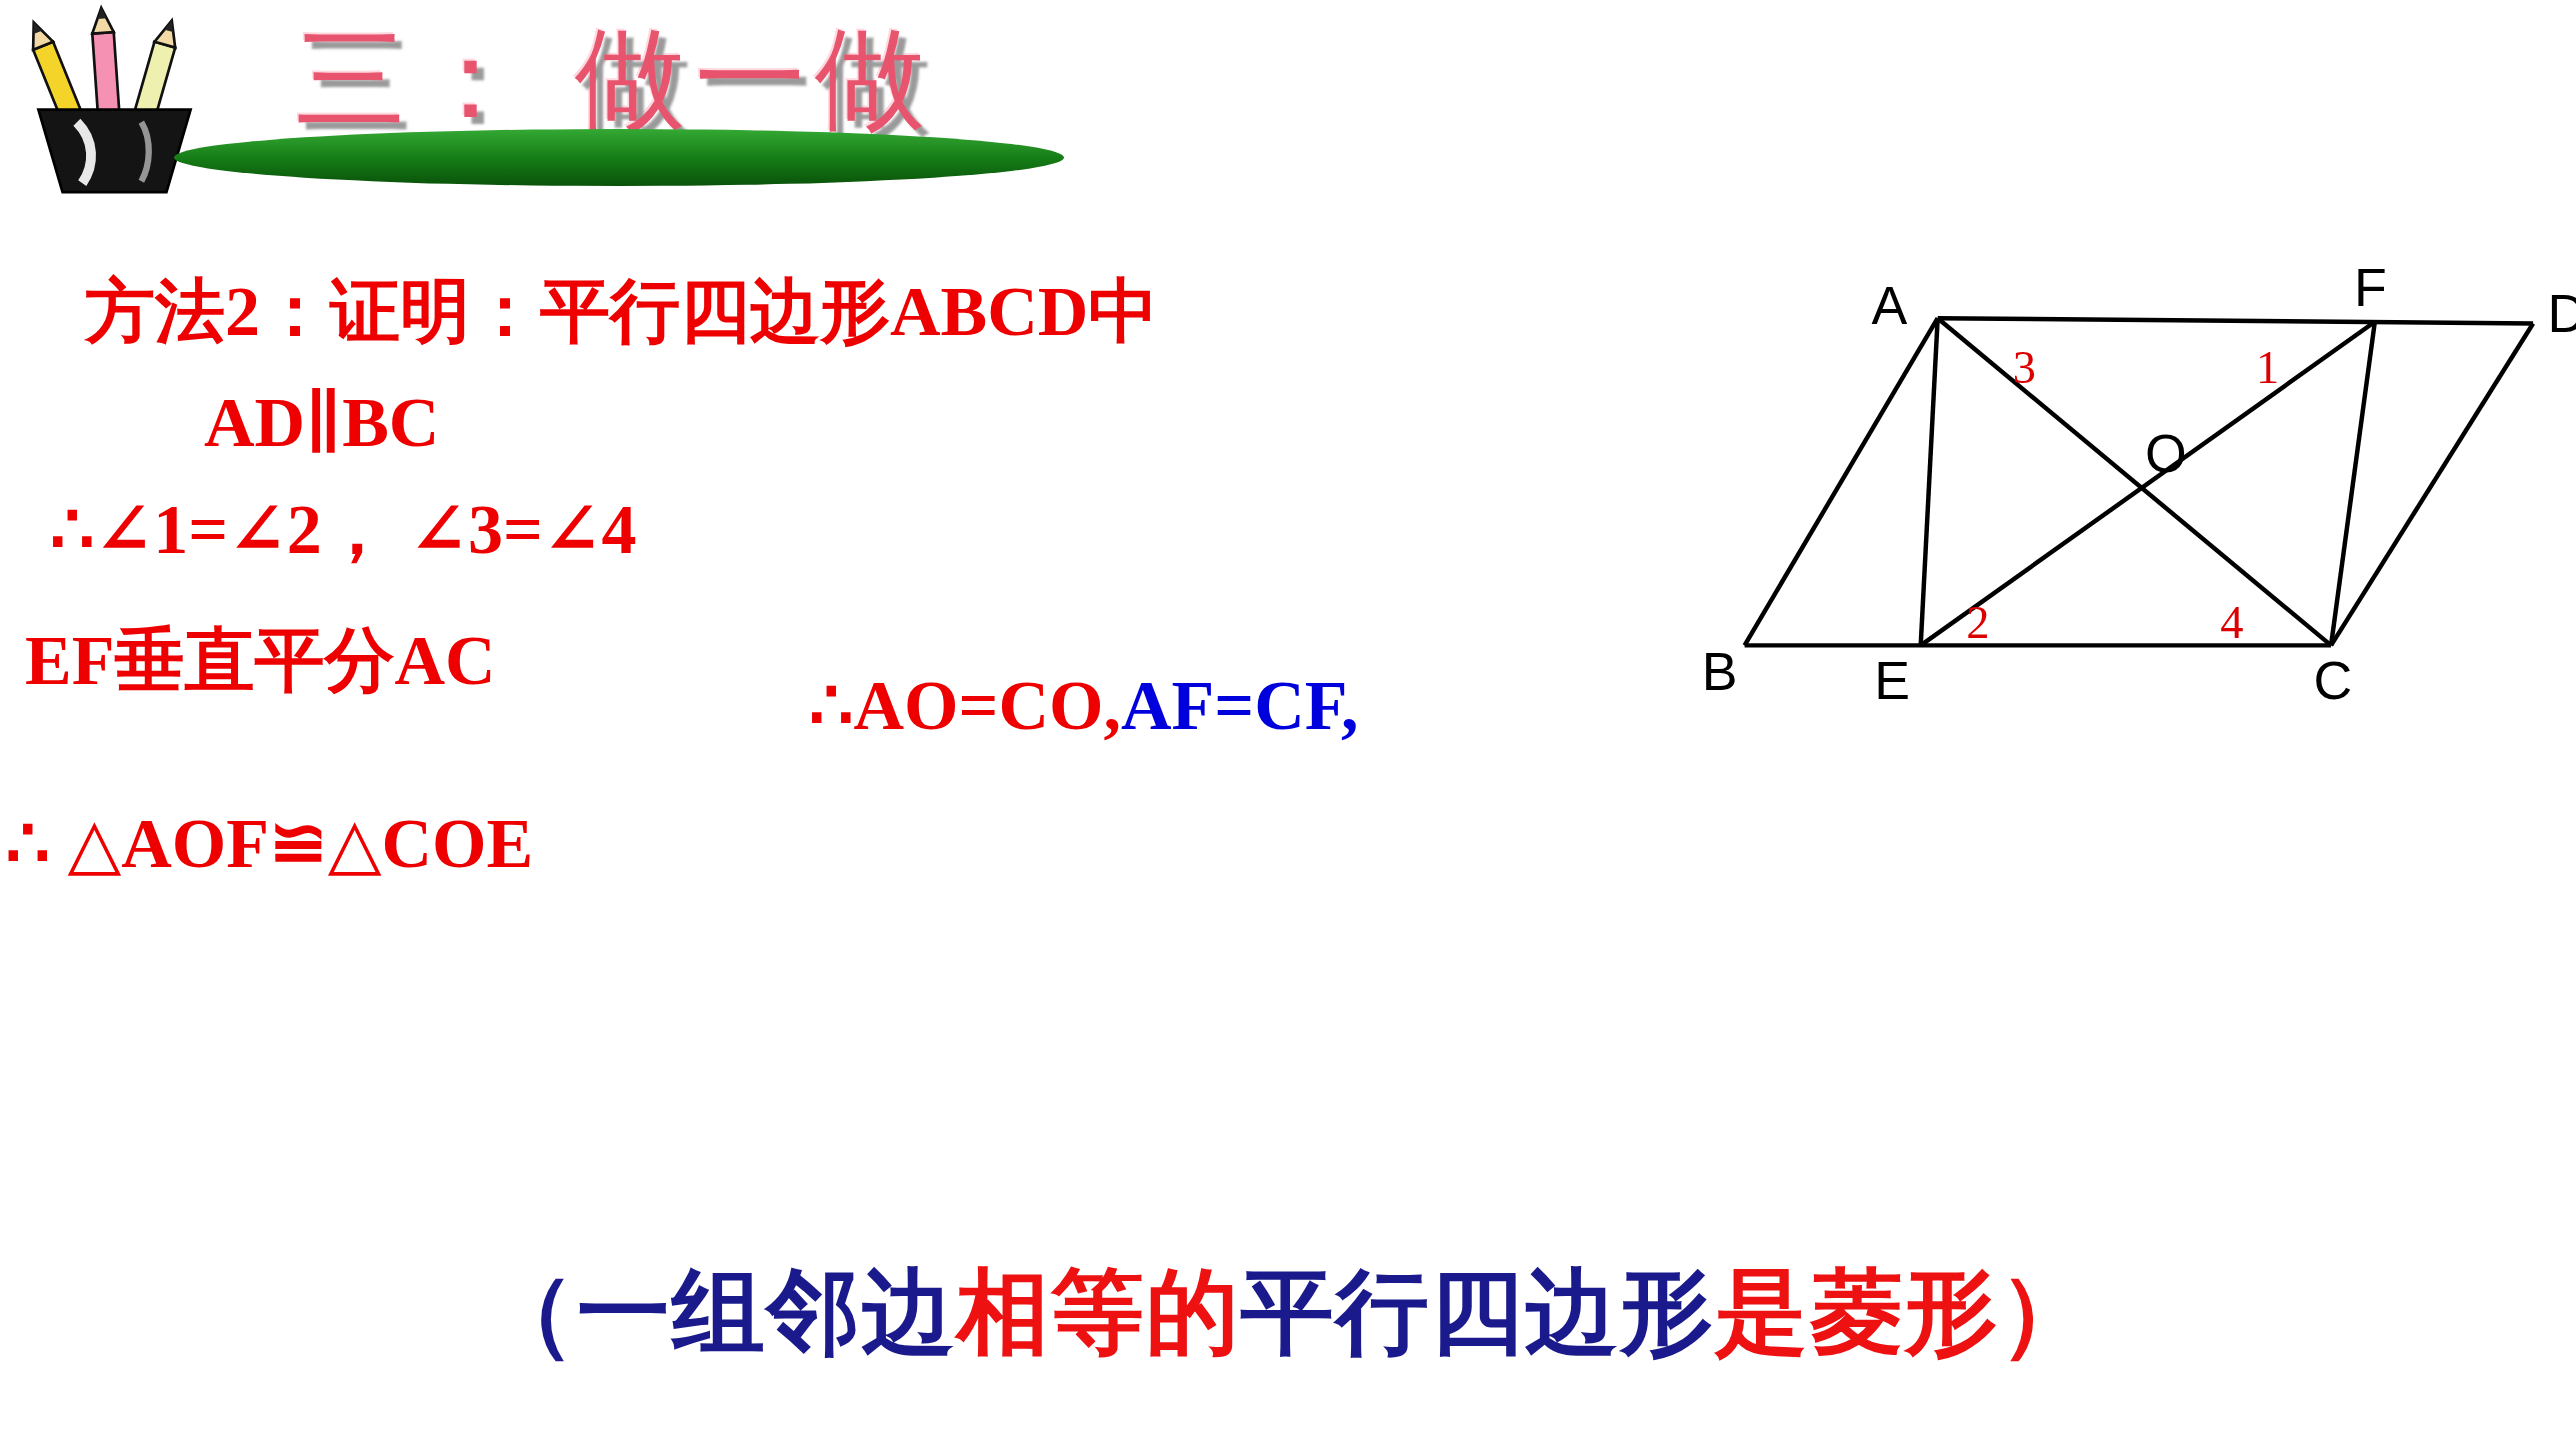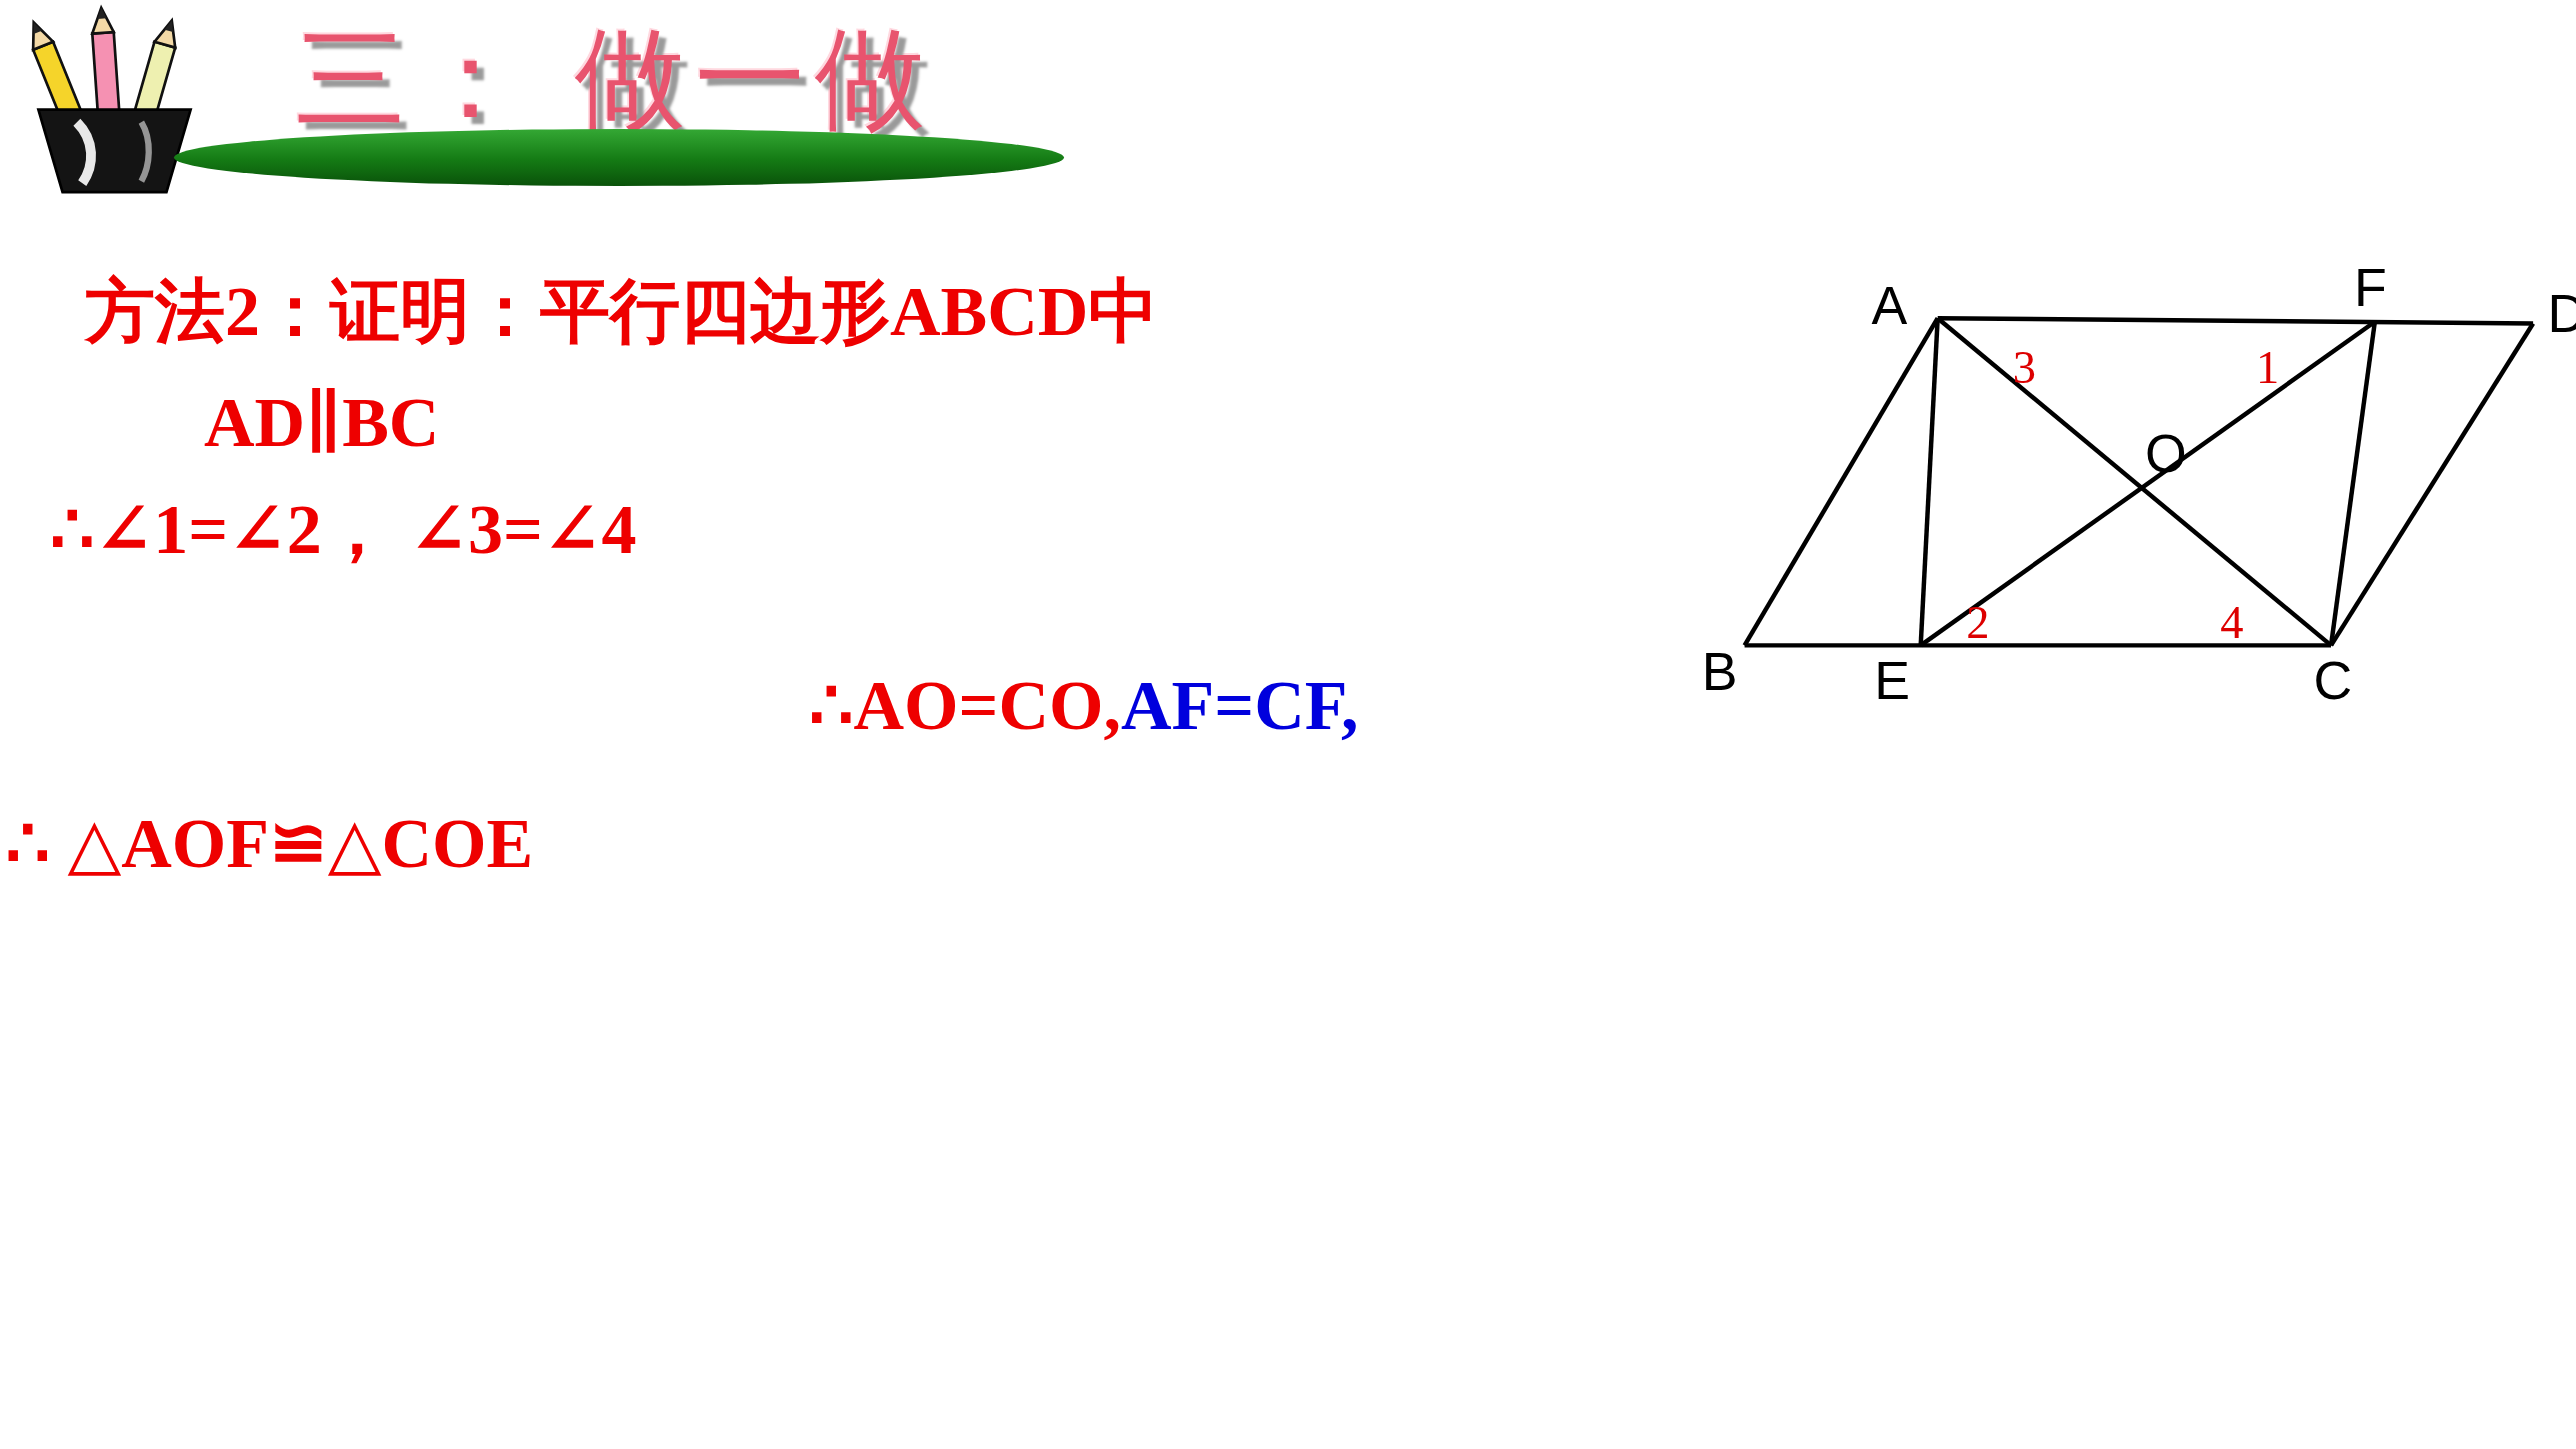--- a/index.html
+++ b/index.html
@@ -84,28 +84,32 @@
 
   <div class="title">三： 做一做</div>
   <div class="green-ellipse"></div>
 
   <div class="proof" style="left:85px;top:275px">方法2：证明：平行四边形ABCD中</div>
 
   <div class="proof" style="left:204px;top:386px">AD∥BC</div>
 
   <div class="proof" style="left:50px;top:493px">∴∠1=∠2， ∠3=∠4</div>
 
+  <div class="proof" style="left:25px;top:624px">EF垂直平分AC</div>
 
   <div class="proof" style="left:5.4px;top:807px">∴ △AOF≌△COE</div>
 
   <div class="proof" style="left:809px;top:669px">
     <span>∴AO=CO,</span><span class="blue">AF=CF,</span>
   </div>
 
 
+  <div class="conclusion">
+    <span class="navy">（一组邻边</span><span class="red">相等的</span><span class="navy">平行四边形</span><span class="red">是菱形）</span>
+  </div>
 
   <svg class="diagram" width="894" height="483" viewBox="0 0 1000 540">
 
     <line x1="286" y1="56" x2="952" y2="62"></line>
     <line x1="70" y1="422" x2="726" y2="422"></line>
     <line x1="286" y1="56" x2="70" y2="422"></line>
     <line x1="952" y1="62" x2="726" y2="422"></line>
 
     <line x1="286" y1="56" x2="726" y2="422"></line>
     <line x1="267" y1="422" x2="775" y2="60"></line>

